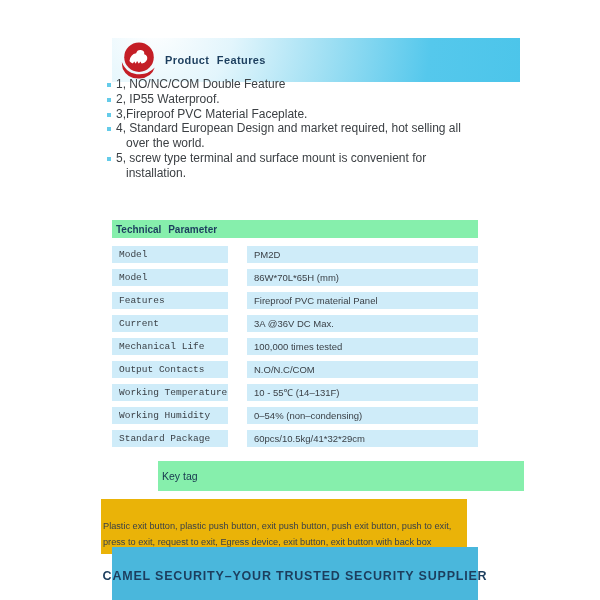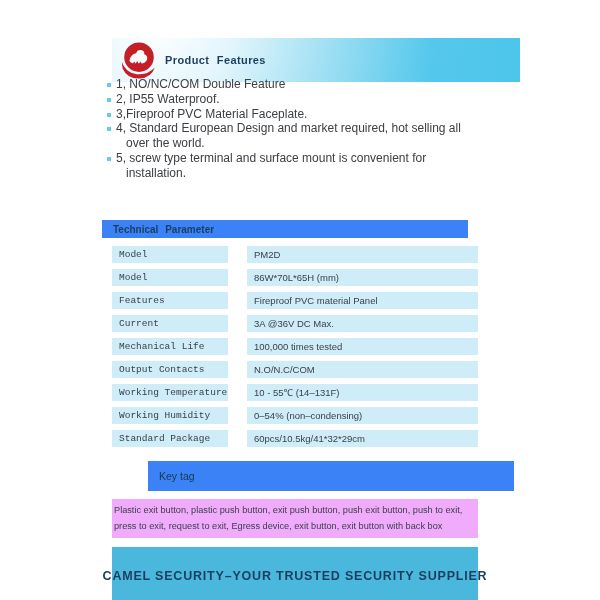--- a/index.html
+++ b/index.html
@@ -56,27 +56,27 @@
     display: inline-block;
     width: 4px; height: 4px;
     background: #64cbe9;
     margin-right: 5px;
     vertical-align: 1px;
   }
 
   
   .bar {
     position: absolute;
-    left: 102px;
+    left: 112px;
     width: 366px;
-    background: #3b82f6;
+    background: #86efac;
     color: #1c3e5e;
     display: flex;
     align-items: center;
-    padding-left: 11px;
+    padding-left: 4px;
   }
   .tech-bar { top: 220px; height: 18px; font-size: 10px; font-weight: 600; word-spacing: 4px; }
   .keytag-bar { top: 461px; height: 30px; font-size: 10.5px; font-weight: 400; color: #17364e; margin-left: 46px; }
 
   
   .param-row { position: absolute; left: 112px; height: 17px; }
   .cell {
     position: absolute;
     top: 0; height: 17px;
     background: #cfecf9;
@@ -86,24 +86,24 @@
     padding-left: 7px;
     white-space: nowrap;
     overflow: hidden;
   }
   .cell-label { left: 0; width: 116px; font-family: Liberation Mono, monospace; }
   .cell-value { left: 135px; width: 231px; }
 
   
   .keytag-text {
     position: absolute;
-    left: 112px; top: 499px;
+    left: 101px; top: 499px;
     width: 366px;
-    background: #f0abfc;
-    padding: 4px 2px 4px 2px;
+    background: #eab308;
+    padding: 20px 2px 4px 2px;
     font-size: 9.2px;
     line-height: 15.5px;
     color: #3b4147;
   }
 
   
   .footer {
     position: absolute;
     left: 112px; top: 547px;
     width: 366px; height: 58px;

